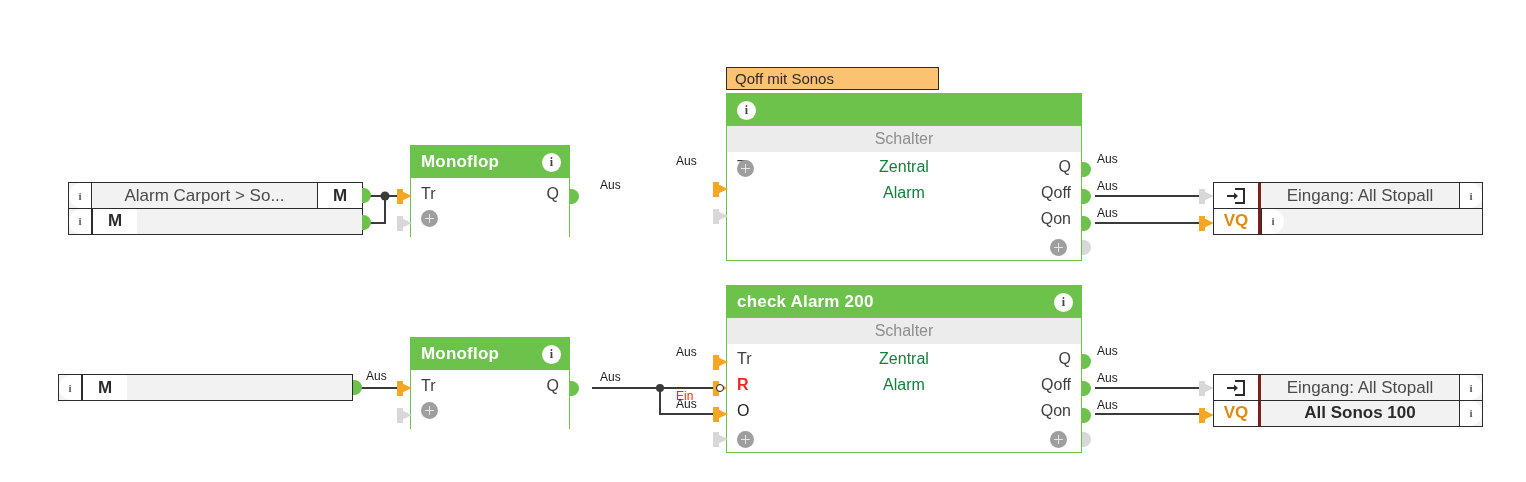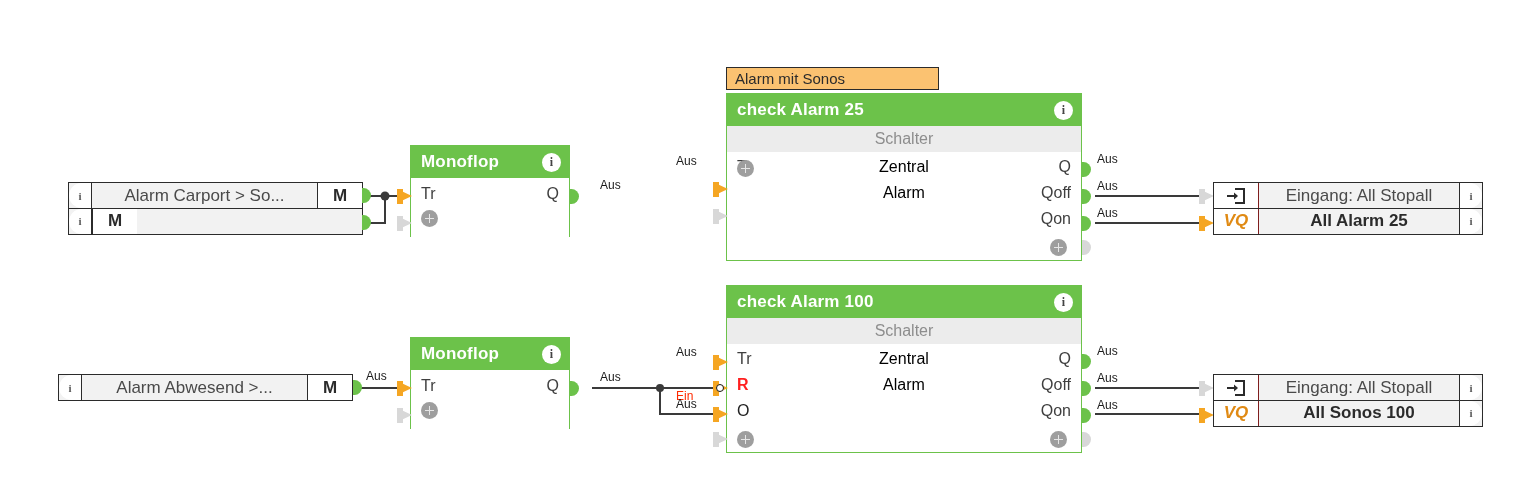--- a/index.html
+++ b/index.html
@@ -20,21 +20,21 @@
     color:#ffffff;font-size:17px;font-weight:bold;letter-spacing:.2px;}
   .lblock-head .ttl{flex:1;white-space:nowrap;}
   .lblock-body{background:#ffffff;position:relative;}
   .subhead{background:#ececec;height:26px;display:flex;align-items:center;justify-content:center;
     color:#8d8d8d;font-size:16px;}
   .grid3{display:grid;grid-template-columns:1fr 1fr 1fr;align-items:start;}
   .col-in{padding-left:10px;}
   .col-mid{text-align:center;}
   .col-out{text-align:right;padding-right:10px;}
   .prow{height:26px;line-height:26px;font-size:16px;color:#3f3f3f;white-space:nowrap;}
-  .prow.mid{color:#000000;text-align:center;}
+  .prow.mid{color:#15803d;text-align:center;}
   .prow.red{color:#ff2020;font-weight:bold;}
   .prow.blu{color:#222;}
 
   
   .infoi{width:19px;height:19px;border-radius:50%;background:#ffffff;display:inline-flex;
     align-items:center;justify-content:center;font-size:12px;font-weight:bold;color:#444;
     font-family:"Liberation Serif", serif;flex:0 0 auto;}
 
   
   .plusc{width:17px;height:17px;border-radius:50%;background:#9e9e9e;position:absolute;
@@ -76,21 +76,21 @@
   .ionode .cap{width:22px;background:#ffffff;border-right:1px solid #2b2b2b;
     display:flex;align-items:center;justify-content:center;}
   .ionode .cap.l{border-radius:14px 0 0 14px;border-right:1px solid #2b2b2b;}
   .ionode .cap.r{border-right:none;border-left:1px solid #2b2b2b;border-radius:0 14px 14px 0;}
   .ionode .nm{flex:1;display:flex;align-items:center;justify-content:center;
     background:#f2f2f2;font-size:17px;color:#4a4a4a;white-space:nowrap;padding:0 6px;}
   .ionode .nm.big{font-size:17px;color:#2b2b2b;font-weight:bold;}
   .ionode .tag{width:44px;background:#ffffff;display:flex;align-items:center;justify-content:center;
     font-size:17px;font-weight:bold;color:#2b2b2b;border-left:1px solid #2b2b2b;}
   .ionode .tag.orange{color:#e08a14;}
-  .ionode .tag.lft{border-left:none;border-right:1px solid #7f1d1d;font-style:italic;}
+  .ionode .tag.lft{border-left:none;border-right:3px solid #7f1d1d;}
   .infoi-dark{width:14px;height:14px;display:inline-flex;align-items:center;justify-content:center;
     font-size:11px;font-weight:bold;color:#5a5a5a;font-family:"Liberation Serif", serif;}
 
   .iconbox{display:flex;align-items:center;justify-content:center;}
   .stack2{position:absolute;}
 </style>
 </head>
 <body>
 
 <div id="canvas">
@@ -137,21 +137,20 @@
     </div>
   </div>
 
   <div class="pout" style="left:362px;top:188px;"></div>
   <div class="pout" style="left:362px;top:215px;"></div>
 
   <div class="ionode" style="left:58px;top:374px;width:295px;">
     <div class="cap l">
       <span class="infoi-dark">i</span>
     </div>
-    <div class="nm">Alarm Abwesend &gt;...</div>
     <div class="tag">M</div>
   </div>
   <div class="pout" style="left:353px;top:380px;"></div>
   <div class="plab" style="left:366px;top:369px;">Aus</div>
 
   <div class="lblock" style="left:410px;top:145px;width:160px;height:92px;">
     <div class="lblock-head">
       <span class="ttl">Monoflop</span>
       <span class="infoi">i</span>
     </div>
@@ -172,26 +171,25 @@
   <div class="pin" style="left:397px;top:189px;">
       <i></i>
     </div>
   <div class="pin ghost" style="left:397px;top:216px;">
       <i></i>
     </div>
   <div class="pout" style="left:570px;top:189px;"></div>
   <div class="plab" style="left:600px;top:178px;">Aus</div>
 
   <div class="gbadge" style="left:726px;top:67px;width:213px;">
-    <span>Alarm mit Sonos</span>
+    <span>Qoff mit Sonos</span>
   </div>
 
   <div class="lblock" style="left:726px;top:93px;width:356px;height:168px;">
     <div class="lblock-head">
-      <span class="ttl">check Alarm 25</span>
       <span class="infoi">i</span>
     </div>
     <div class="lblock-body" style="height:134px;">
       <div class="subhead">Schalter</div>
       <div class="grid3" style="padding-top:2px;">
         <div class="col-in">
           <div class="prow">Tr</div>
         </div>
         <div class="col-mid">
           <div class="prow mid">Zentral</div>
@@ -240,21 +238,20 @@
           <path d="M8 4.5 L12 8 L8 11.5 Z" fill="#2b2b2b"></path>
         </svg>
       </div>
       <div class="nm">Eingang: All Stopall</div>
       <div class="cap r">
         <span class="infoi-dark">i</span>
       </div>
     </div>
     <div class="ionode" style="position:relative;width:270px;top:-1.5px;">
       <div class="tag lft orange">VQ</div>
-      <div class="nm big">All Alarm 25</div>
       <div class="cap r">
         <span class="infoi-dark">i</span>
       </div>
     </div>
   </div>
 
   <div class="lblock" style="left:410px;top:337px;width:160px;height:92px;">
     <div class="lblock-head">
       <span class="ttl">Monoflop</span>
       <span class="infoi">i</span>
@@ -276,21 +273,21 @@
       <i></i>
     </div>
   <div class="pin ghost" style="left:397px;top:408px;">
       <i></i>
     </div>
   <div class="pout" style="left:570px;top:381px;"></div>
   <div class="plab" style="left:600px;top:370px;">Aus</div>
 
   <div class="lblock" style="left:726px;top:285px;width:356px;height:168px;">
     <div class="lblock-head">
-      <span class="ttl">check Alarm 100</span>
+      <span class="ttl">check Alarm 200</span>
       <span class="infoi">i</span>
     </div>
     <div class="lblock-body" style="height:134px;">
       <div class="subhead">Schalter</div>
       <div class="grid3" style="padding-top:2px;">
         <div class="col-in">
           <div class="prow">Tr</div>
           <div class="prow red">R</div>
           <div class="prow blu">O</div>
         </div>

